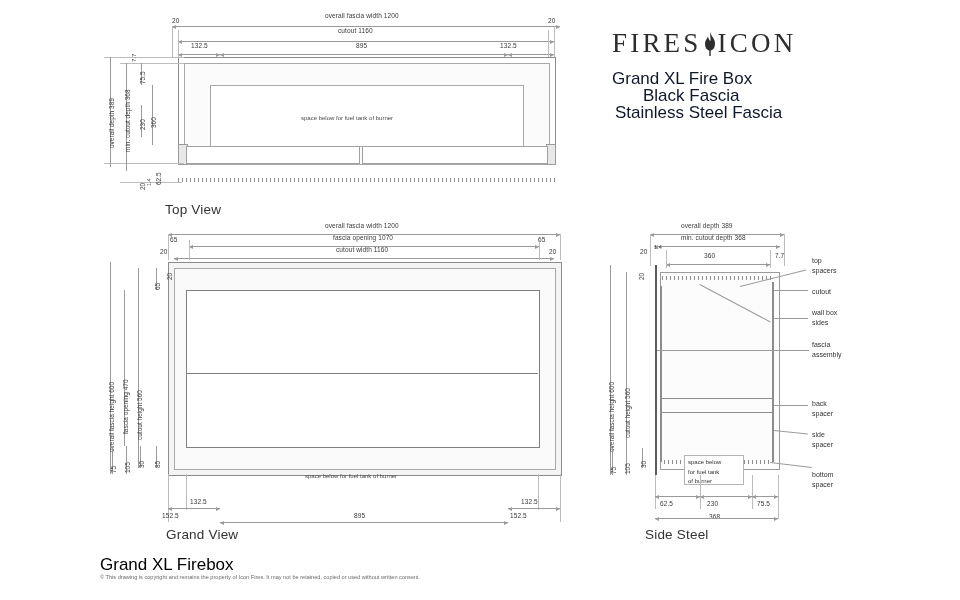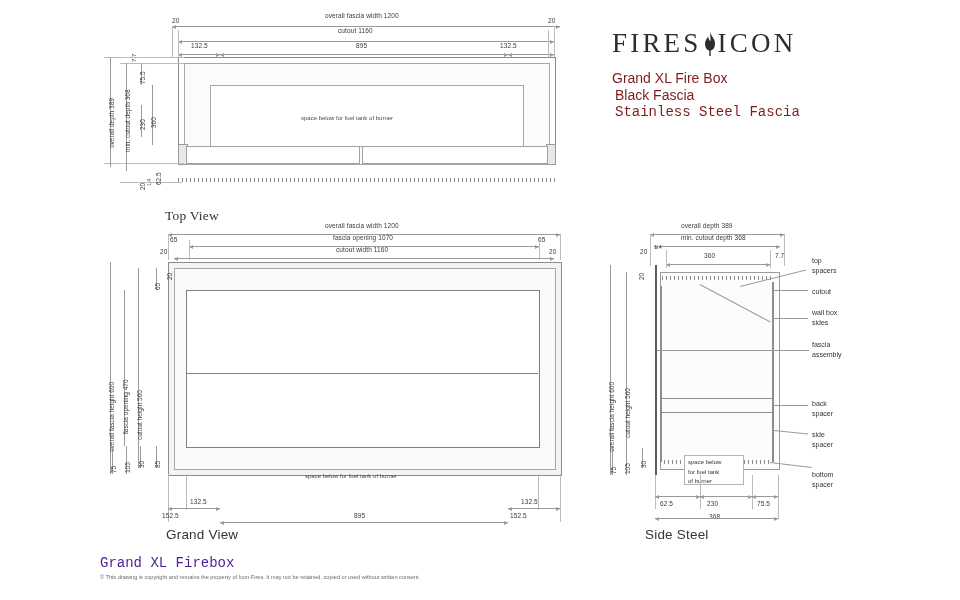--- a/index.html
+++ b/index.html
@@ -20,22 +20,22 @@
   .dimline{background:#9a9a9a;}
   .hline{height:1px;}
   .vline{width:1px;}
   .ext{background:#bcbcbc;}
   .box-outline{border:1px solid #8c8c8c;}
   .thin{border:1px solid #a8a8a8;}
   
   .brand{position:absolute;left:612px;top:28px;}
   .brand-text{font-size:27px;letter-spacing:3.2px;color:#2d2d2d;font-family:"Liberation Serif", serif;}
   .brand-flame{display:inline-block;width:16px;height:26px;vertical-align:-5px;position:relative;}
-  .subtitle{font-size:14px;color:#7f1d1d;line-height:17px;}
-  .footer-title{font-size:14px;color:#4c1d95;font-family:Liberation Mono, monospace;}
+  .subtitle{font-size:17px;color:#0f172a;line-height:17px;}
+  .footer-title{font-size:17px;color:#000000;}
   .footer-note{font-size:5.6px;color:#6a6a6a;}
   .callout-text{font-size:7px;color:#333;line-height:9.5px;white-space:pre-line;}
   .leader{background:#9b9b9b;height:1px;transform-origin:0 50%;}
   .hatch{
     background-image:repeating-linear-gradient(90deg,#8d8d8d 0 1px, transparent 1px 4px);
   }
   .arrowL,.arrowR{position:absolute;width:0;height:0;border-top:2px solid transparent;border-bottom:2px solid transparent;top:-1.5px;}
   .arrowL{border-right:4px solid #9a9a9a;left:0;}
   .arrowR{border-left:4px solid #9a9a9a;right:0;}
 </style>
@@ -48,22 +48,22 @@
     <span class="brand-text">FIRES</span><span class="brand-flame">
       <svg width="16" height="26" viewBox="0 0 16 26">
           <path d="M8 1 C9.5 6 13 7.5 13 12.5 C13 17 10.8 19.5 8 19.5 C5.2 19.5 3 17 3 12.5 C3 9.5 5 8 6 5.5 C6.6 8 7.2 9 8.4 10.2 C8.9 8 8 5 8 1 Z" fill="#2d2d2d"></path>
           <rect x="7.3" y="19" width="1.4" height="6" fill="#2d2d2d"></rect>
         </svg>
     </span><span class="brand-text">ICON</span>
   </div>
 
   <div class="abs" style="left:612px;top:70px;">
     <div class="subtitle">Grand XL Fire Box</div>
-    <div class="subtitle" style="padding-left:3px;">Black Fascia</div>
-    <div class="subtitle" style="padding-left:3px;font-family:Liberation Mono, monospace;">Stainless Steel Fascia</div>
+    <div class="subtitle" style="padding-left:3px;margin-left:28px;">Black Fascia</div>
+    <div class="subtitle" style="padding-left:3px;">Stainless Steel Fascia</div>
   </div>
 
   <div>
 
     <div class="abs lbl" style="left:325px;top:12px;">overall fascia width 1200</div>
     <div class="abs dimline hline" style="left:172px;top:26px;width:388px;">
       <div class="arrowL"></div>
         <div class="arrowR"></div>
     </div>
     <div class="abs lbl" style="left:172px;top:17px;">20</div>
@@ -125,21 +125,21 @@
     <div class="abs dimline vline" style="left:141px;top:105px;height:32px;"></div>
     <div class="abs vlbl" style="left:139px;top:130px;">230</div>
 
     <div class="abs dimline vline" style="left:152px;top:85px;height:60px;"></div>
     <div class="abs vlbl" style="left:150px;top:128px;">360</div>
 
     <div class="abs vlbl" style="left:139px;top:190px;">20</div>
     <div class="abs vlbl" style="left:146px;top:186px;font-size:5.5px;">1.4</div>
     <div class="abs vlbl" style="left:155px;top:185px;">62.5</div>
 
-    <div class="abs viewtitle" style="left:165px;top:208px;font-family:Liberation Serif, serif;">Top View</div>
+    <div class="abs viewtitle" style="left:165px;top:202px;">Top View</div>
   </div>
 
   <div>
     <div class="abs lbl" style="left:325px;top:222px;">overall fascia width 1200</div>
     <div class="abs dimline hline" style="left:168px;top:234px;width:392px;">
         <div class="arrowL"></div>
         <div class="arrowR"></div>
       </div>
 
     <div class="abs lbl" style="left:333px;top:234px;">fascia opening 1070</div>

